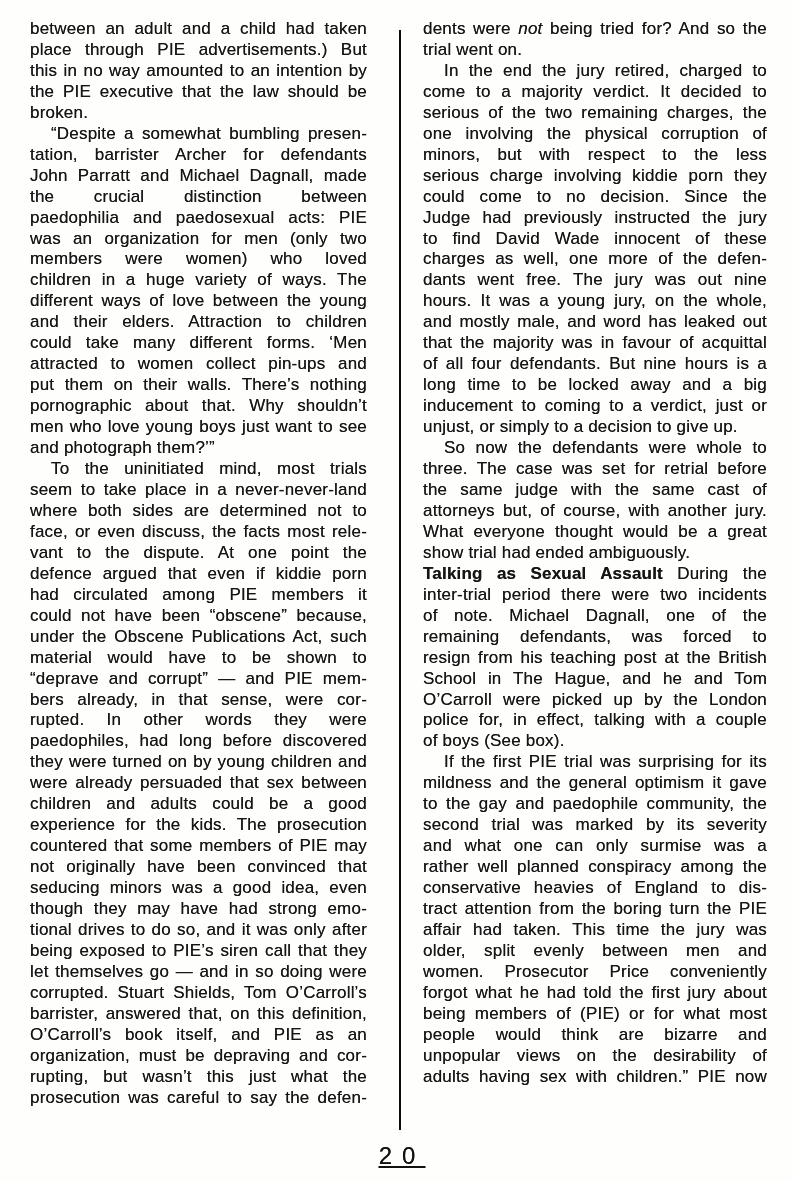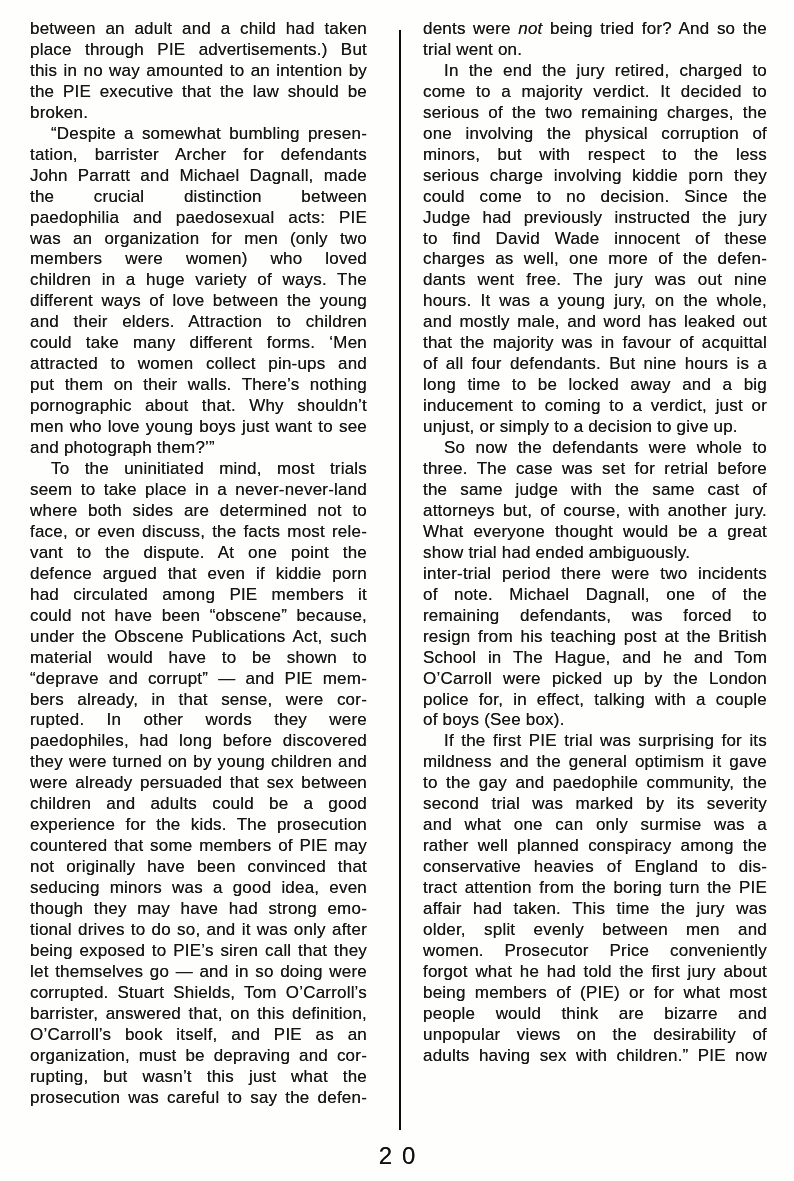--- a/index.html
+++ b/index.html
@@ -44,20 +44,21 @@
   .page-number {
     position: absolute;
     left: 0; top: 1142px; width: 794px;
     text-align: center;
     font-size: 24px;
     letter-spacing: 10px;
     padding-left: 10px;
     box-sizing: border-box;
     color: #111;
     text-shadow: 0 0 0.4px rgba(10,10,10,0.75);
+    text-decoration: underline;
   }
 </style>
 </head>
 <body>
 
 <div class="page">
   <div class="column" id="column-left">
       <div class="para">
         <div class="line">between an adult and a child had taken</div>
         <div class="line">place through PIE advertisements.) But</div>
@@ -145,20 +146,21 @@
       </div>
       <div class="para indent">
         <div class="line">So now the defendants were whole to</div>
         <div class="line">three. The case was set for retrial before</div>
         <div class="line">the same judge with the same cast of</div>
         <div class="line">attorneys but, of course, with another jury.</div>
         <div class="line">What everyone thought would be a great</div>
         <div class="line lastline">show trial had ended ambiguously.</div>
       </div>
       <div class="para">
+        <div class="line"><b>Talking as Sexual Assault</b> During the</div>
         <div class="line">inter-trial period there were two incidents</div>
         <div class="line">of note. Michael Dagnall, one of the</div>
         <div class="line">remaining defendants, was forced to</div>
         <div class="line">resign from his teaching post at the British</div>
         <div class="line">School in The Hague, and he and Tom</div>
         <div class="line">O’Carroll were picked up by the London</div>
         <div class="line">police for, in effect, talking with a couple</div>
         <div class="line lastline">of boys (See box).</div>
       </div>
       <div class="para indent">

